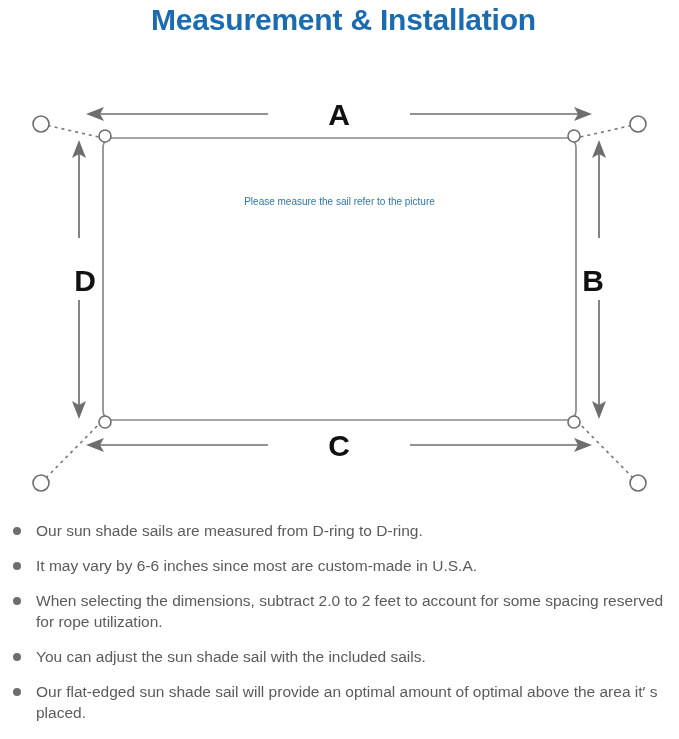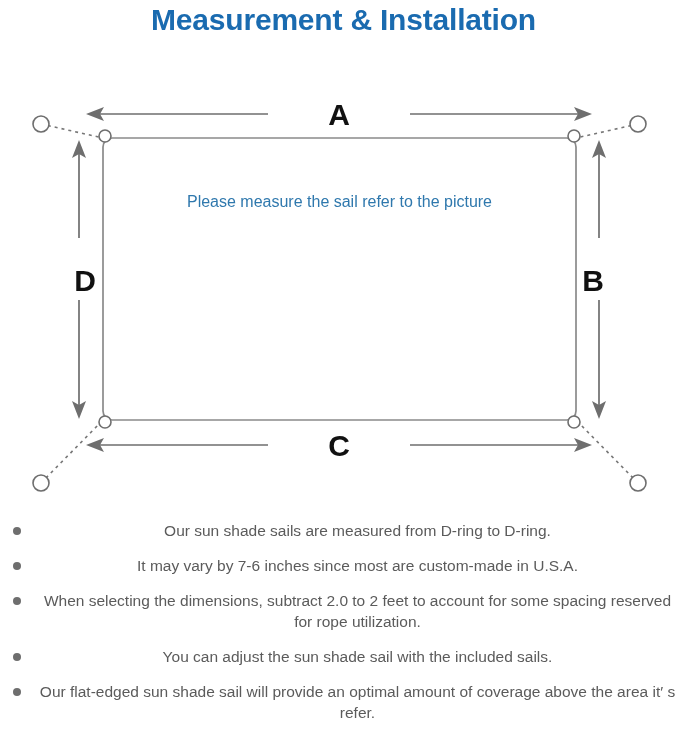--- a/index.html
+++ b/index.html
@@ -28,25 +28,25 @@
 
   .center-block{
     position:absolute;left:103px;top:188px;width:473px;
     text-align:center;
     pointer-events:none;
   }
   .center-title{
     font-size:24px;font-weight:bold;color:#1a6bb0;line-height:30px;
   }
   .center-sub{
-    font-size:16px;color:#2f78ad;line-height:24px;margin-top:2px;
+    font-size:10px;color:#2f78ad;line-height:24px;margin-top:2px;
   }
 
   .notes{
-    position:absolute;left:0;top:520px;width:679px;text-align:center;
+    position:absolute;left:0;top:520px;width:679px;
   }
   .note{
     position:relative;
     margin:0 0 14px 0;
     padding-left:36px;
     font-size:15.5px;
     line-height:21px;
     color:#5b5b5b;
   }
   .note:last-child{margin-bottom:0;}
@@ -125,29 +125,29 @@
     <div class="center-sub">Please measure the sail refer to the picture</div>
   </div>
 
   <div class="notes">
     <div class="note">
       <span class="bullet"></span>
       <span class="note-text">Our sun shade sails are measured from D-ring to D-ring.</span>
     </div>
     <div class="note">
       <span class="bullet"></span>
-      <span class="note-text">It may vary by 7-6 inches since most are custom-made in U.S.A.</span>
+      <span class="note-text">It may vary by 6-6 inches since most are custom-made in U.S.A.</span>
     </div>
     <div class="note">
       <span class="bullet"></span>
       <span class="note-text">When selecting the dimensions, subtract 2.0 to 2 feet to account for some spacing reserved for rope utilization.</span>
     </div>
     <div class="note">
       <span class="bullet"></span>
       <span class="note-text">You can adjust the sun shade sail with the included sails.</span>
     </div>
     <div class="note">
       <span class="bullet"></span>
-      <span class="note-text">Our flat-edged sun shade sail will provide an optimal amount of coverage above the area it′ s refer.</span>
+      <span class="note-text">Our flat-edged sun shade sail will provide an optimal amount of optimal above the area it′ s placed.</span>
     </div>
   </div>
 
 </div>
 
 </body></html>

